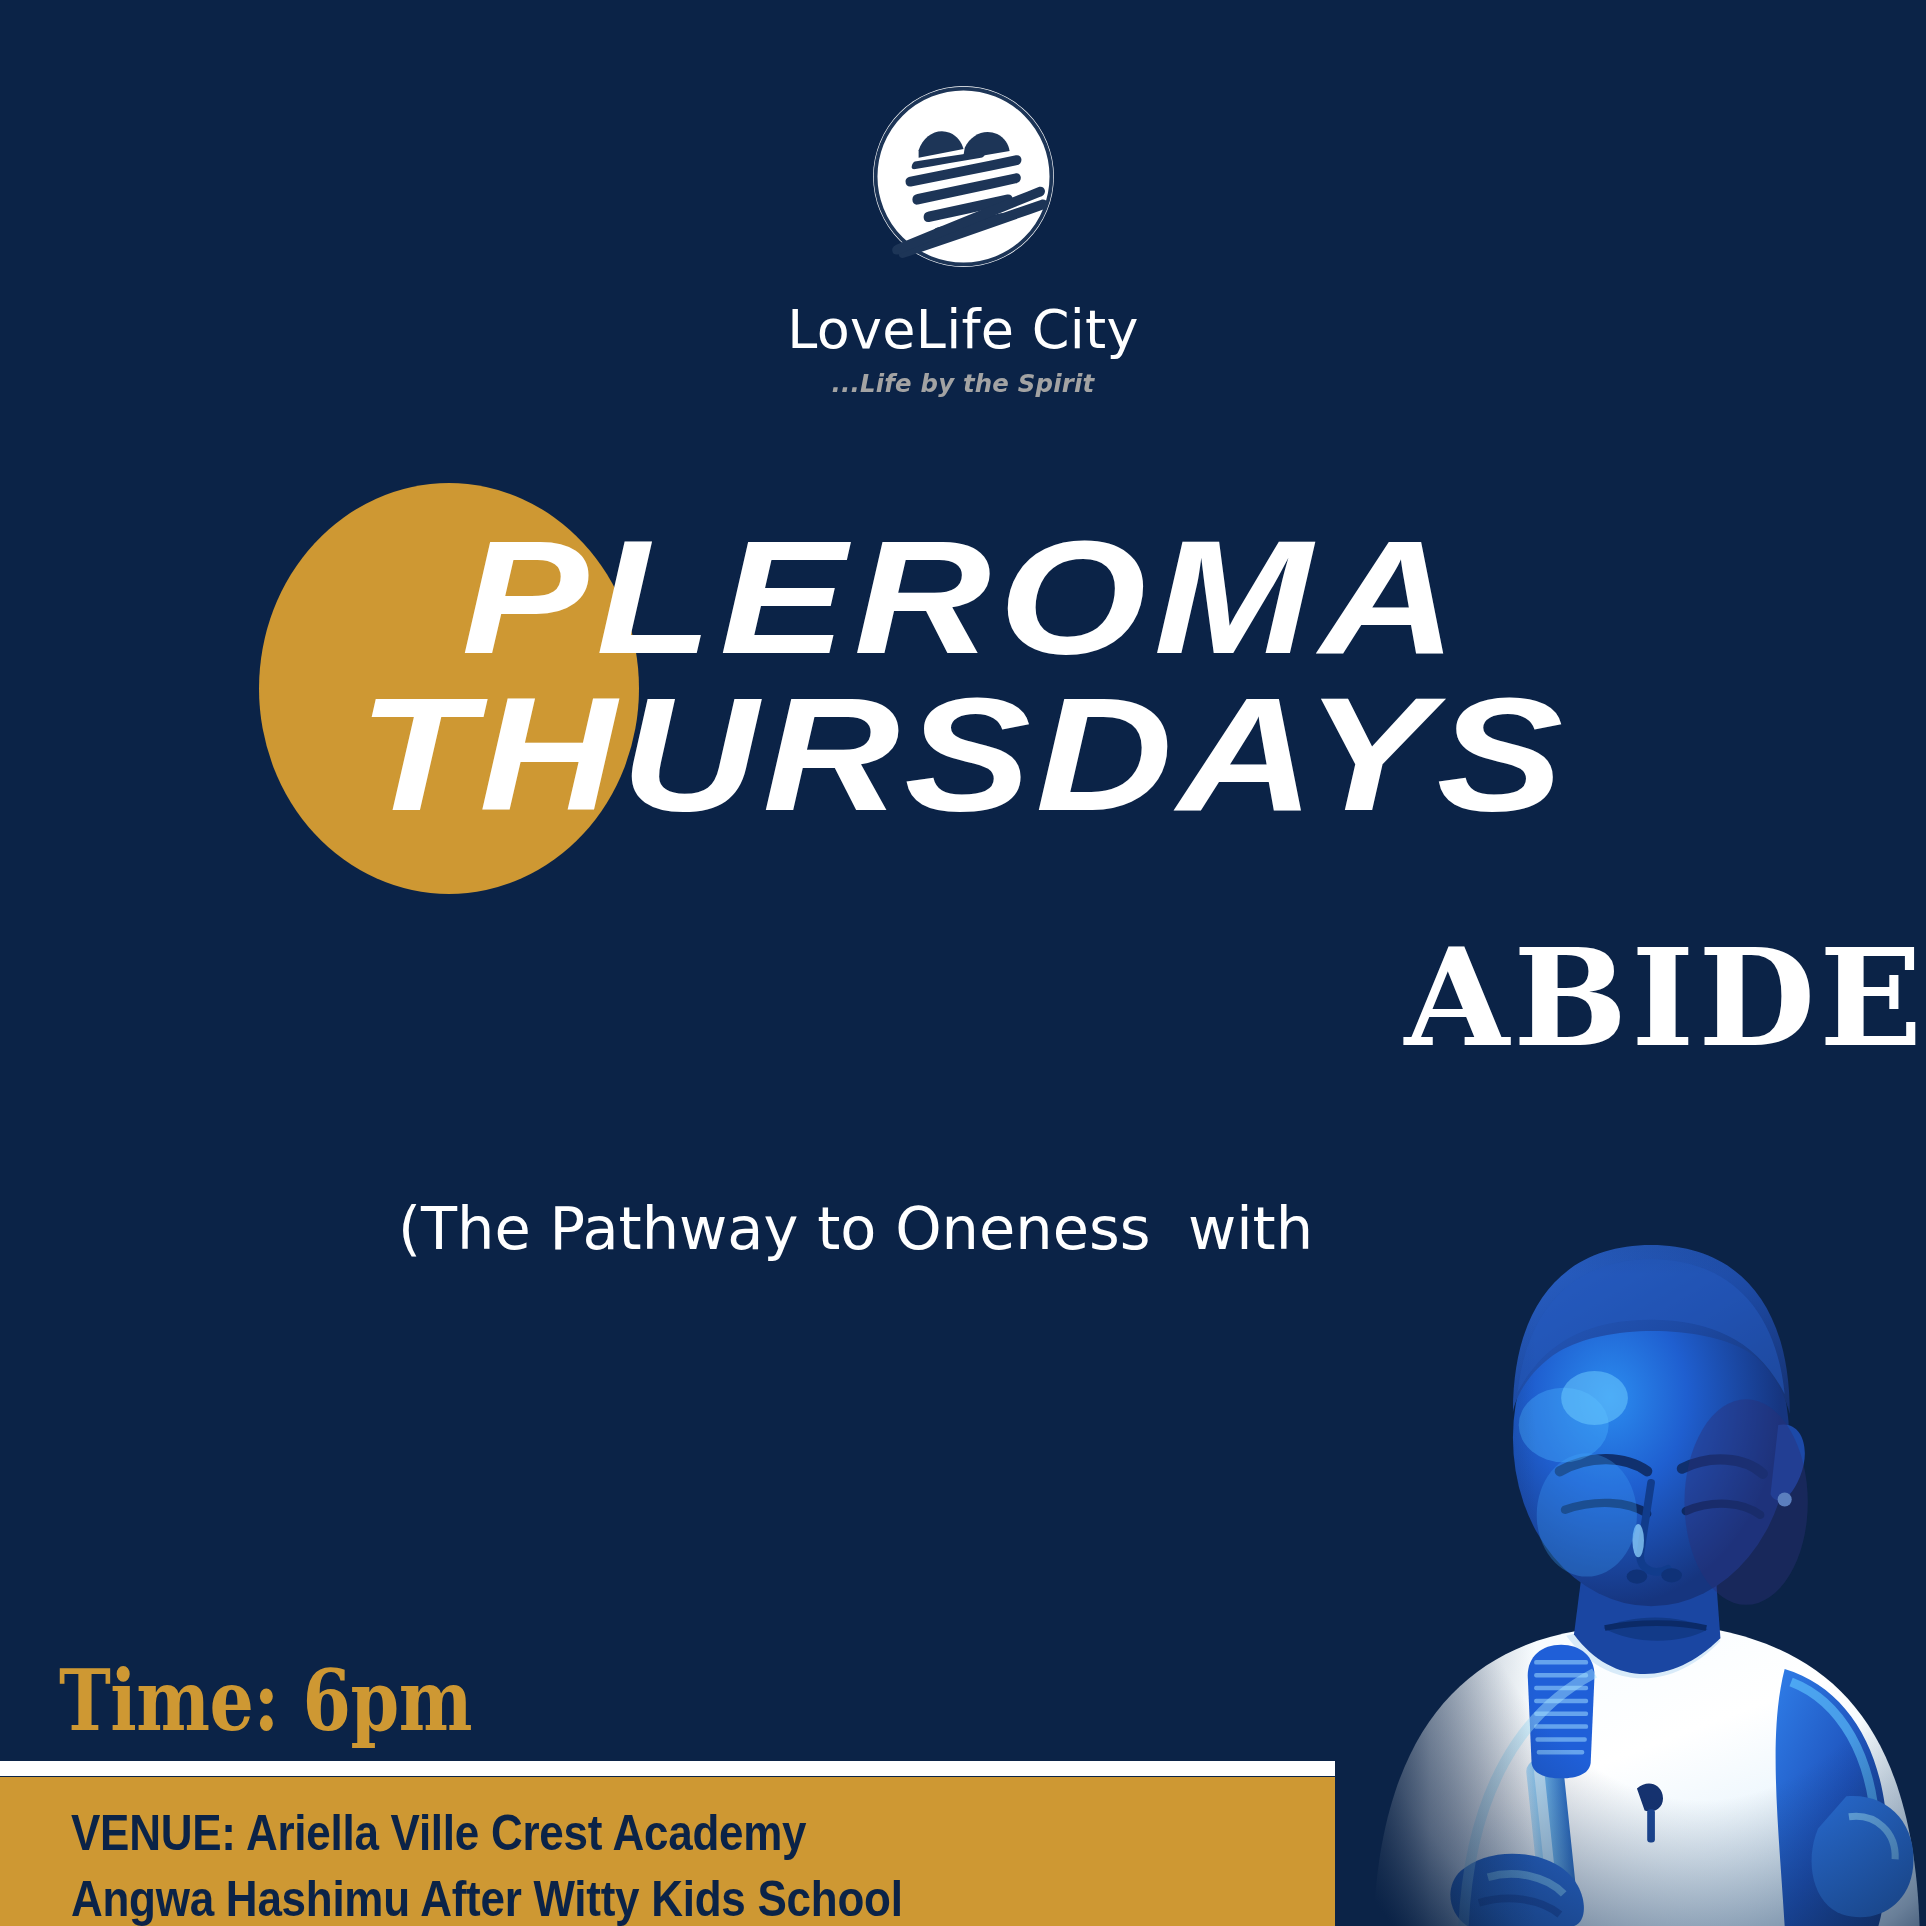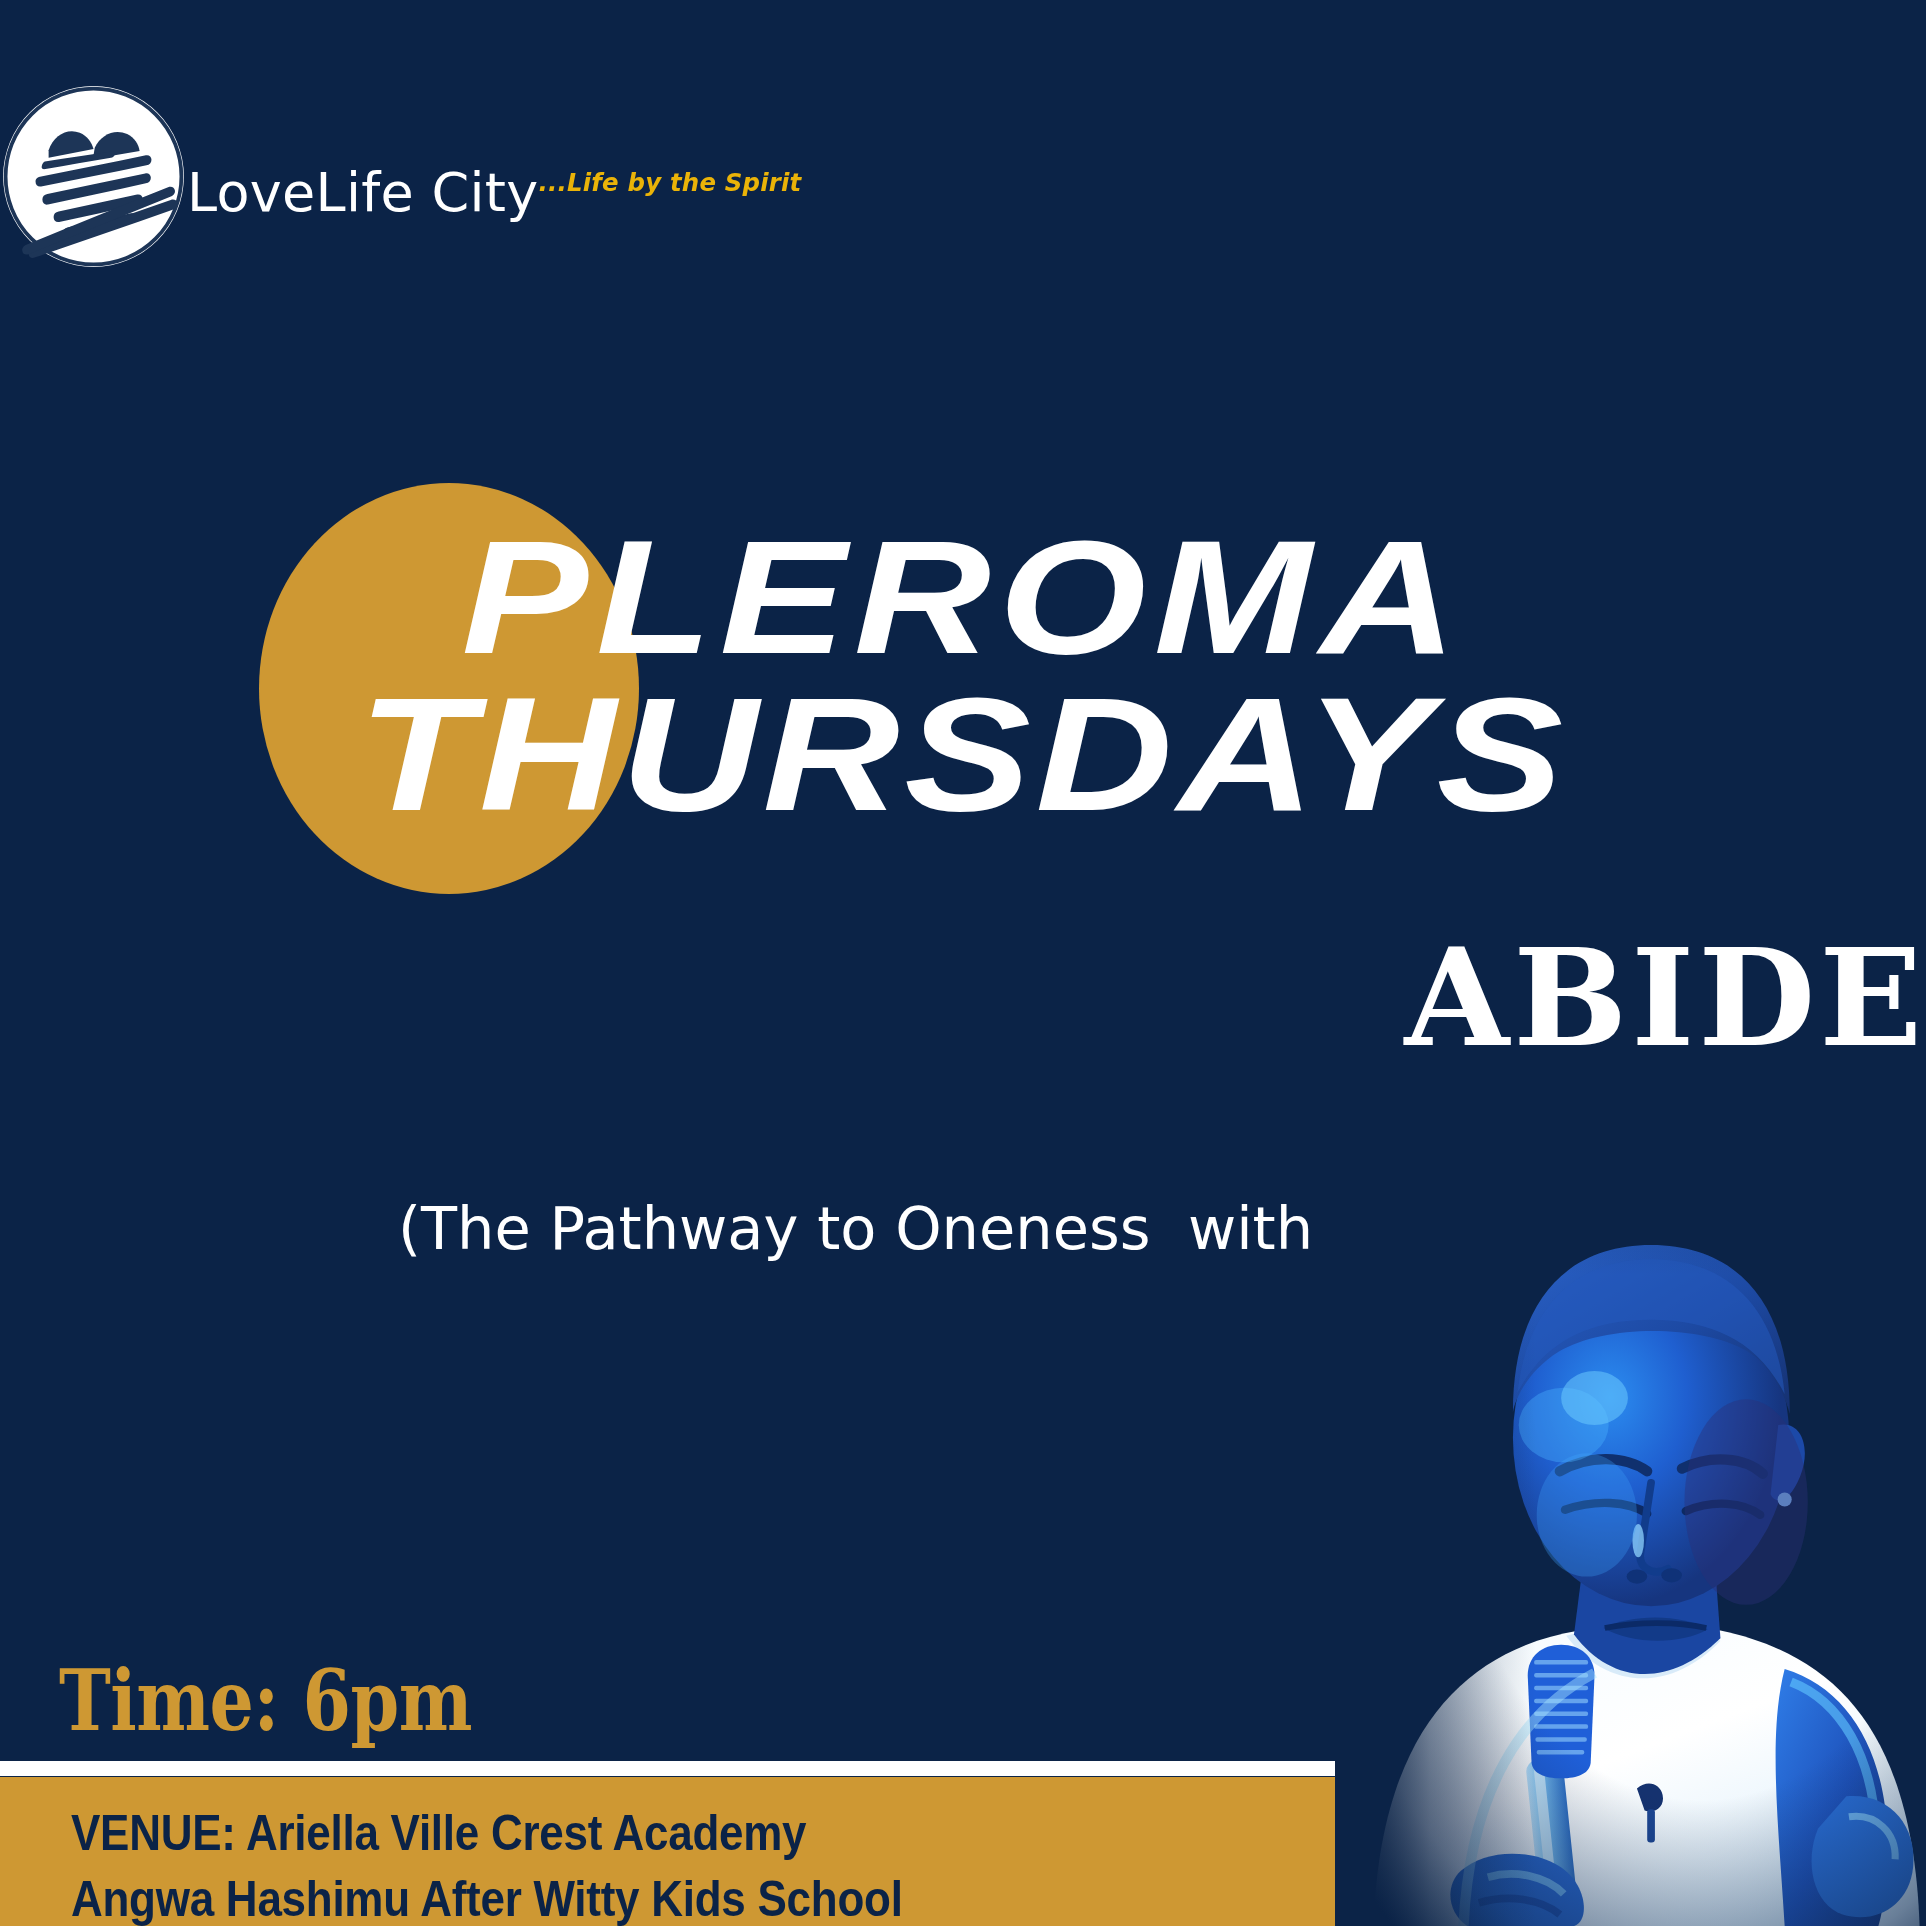--- a/index.html
+++ b/index.html
@@ -9,38 +9,38 @@
     position:relative;
     width:1926px;height:1926px;
     background:#0b2347;
     overflow:hidden;
     font-family:"Liberation Sans", sans-serif;
   }
 
   
   .logo-block{
     position:absolute;left:0;right:0;top:83px;
-    display:flex;flex-direction:row;align-items:center;
+    display:flex;flex-direction:column;align-items:center;
   }
   .logo-mark{
     width:187px;height:187px;position:relative;
   }
   .logo-mark svg{display:block;width:100%;height:100%;}
   .brand-name{
     margin-top:33px;
     color:#ffffff;
     font-size:54px;
     letter-spacing:0.3px;
     font-weight:400;
     line-height:1;
     font-family:"DejaVu Sans", sans-serif;
   }
   .brand-tagline{
     margin-top:11.6px;
-    color:#eab308;
+    color:#a3a3a3;
     font-size:24.4px;
     font-style:italic;
     font-weight:bold;
     letter-spacing:0.2px;
     font-family:"DejaVu Sans", sans-serif;
   }
 
   
   .gold-circle{
     position:absolute;

